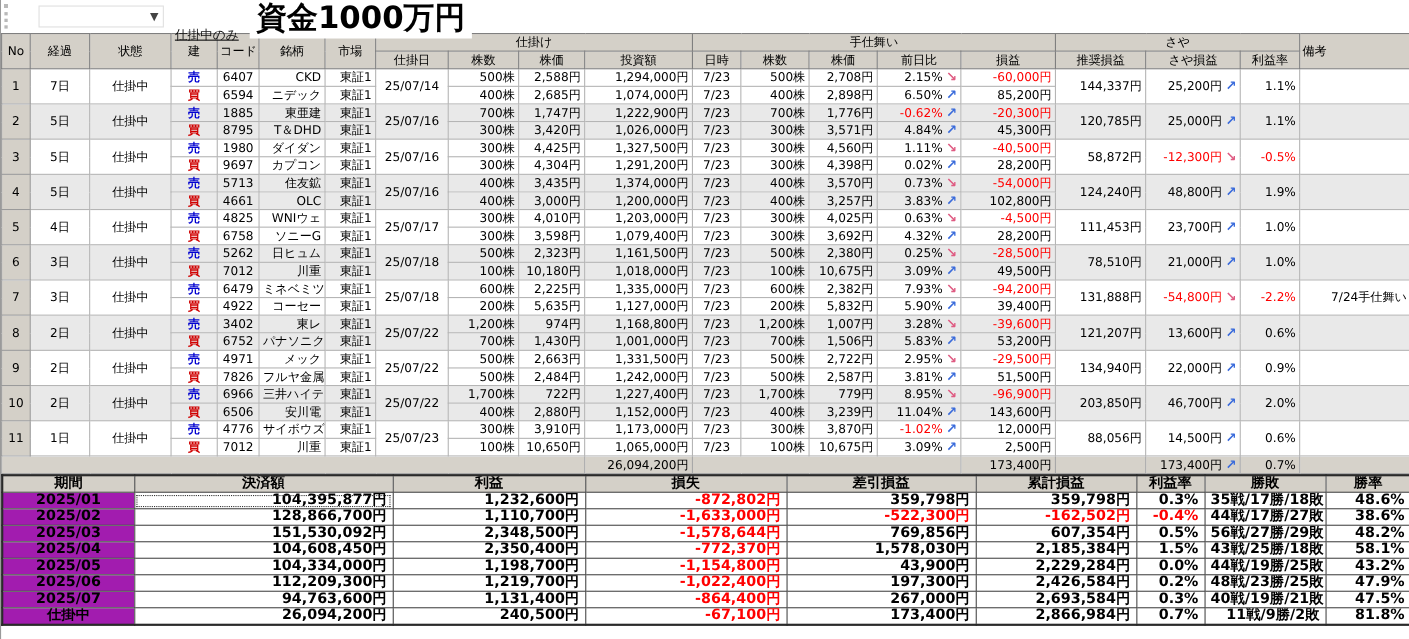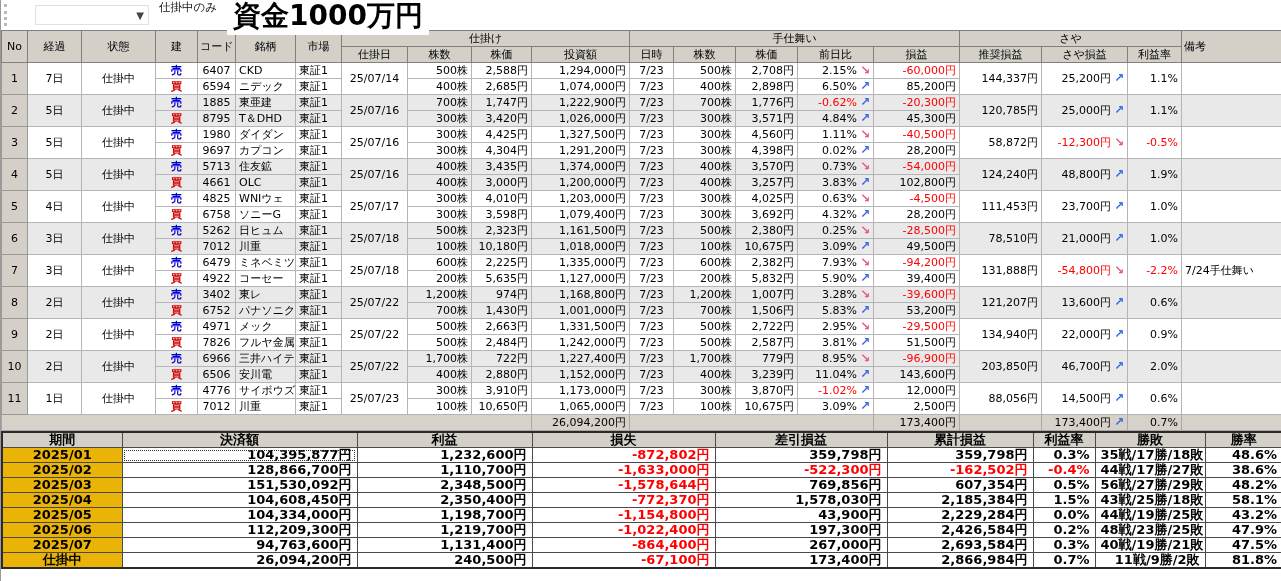--- a/index.html
+++ b/index.html
@@ -8,53 +8,53 @@
   .app { position:relative; width:1281px; height:581px; border-left:1px solid #9a9a9a; }
 
   
   .toolbar { position:relative; height:30px; background:#ffffff; }
   .grip { position:absolute; left:3px; top:4px; height:22px; width:0;
     border-left:3px dotted #b9b9b9; }
   .dropdown { position:absolute; left:34px; top:5px; width:114px; height:20px;
     background:#fff; border:1px solid #e0e0e0; display:flex; align-items:center;
     justify-content:space-between; padding:0 4px; font-size:11px; color:#000; cursor:default; }
   .dropdown .dd-arrow { font-size:10px; color:#444; }
-  .filter-label { position:absolute; left:158px; top:0; font-size:11.5px; color:#111; }
+  .filter-label { position:absolute; left:158px; top:24px; font-size:11.5px; color:#111;text-decoration:underline; }
   .capital { position:absolute; left:226px; top:-3px; font-size:28px; font-weight:bold;
     color:#000; background:#fff; padding:0 6px; z-index:5; letter-spacing:0px; }
   .add-btn { position:absolute; left:396px; top:7px; font-size:12.5px; color:#111; }
 
   
   table { border-collapse:collapse; table-layout:fixed; width:1281px; }
   .grid { font-size:11px; color:#000; }
   .grid th { background:#d4d0c8; border:1px solid #7f7f7f; font-weight:normal;
     font-size:11px; height:16px; line-height:13px; padding:0 2px; overflow:hidden; white-space:nowrap; }
   .grid td { border:1px solid #b5b5b5; height:16px; line-height:13px; padding:0 3px;
     overflow:hidden; white-space:nowrap; background:#fff; }
   .grid tr.shade td { background:#e9e9e9; }
   .grid td.rowhead { background:#d4d0c8; border-color:#9a9a9a; }
   .grid tr.shade td.rowhead { background:#d4d0c8; }
   .grid .c { text-align:center; }
-  .grid .l { text-align:left; }
+  .grid .l { text-align:right; }
   .grid .r { text-align:right; }
   .side.sell { color:#0000d0; font-weight:bold; }
   .side.buy  { color:#d00000; font-weight:bold; }
   .neg { color:#ff0000;margin-top:32px; }
   .arr { font-weight:bold; font-size:12px; margin-left:3px; }
   .arr.up { color:#3a6bdb; }
   .arr.dn { color:#df5b82; }
   .grid tr.totals td { background:#d6d2ca; border-color:#a8a8a8; }
 
   
   .summary { font-size:13px; font-weight:bold; color:#000; border:2px solid #2a2a2a; }
   .summary th { background:#d4d0c8; border:1px solid #4a4a4a; height:15px; line-height:14px;
     font-size:13px; padding:0 2px; white-space:nowrap; overflow:hidden; }
   .summary td { border:1px solid #4a4a4a; height:15px; line-height:14px; padding:0 5px;
     background:#fff; white-space:nowrap; overflow:hidden; }
-  .summary td.phead { background:#eab308; text-align:center; padding:0 2px; }
+  .summary td.phead { background:#a21caf; text-align:center; padding:0 2px; }
   .summary .r { text-align:right; }
   .summary .c { text-align:right; }
   .summary td.focused { outline:1px dotted #333; outline-offset:-3px; }
 </style>
 </head>
 <body>
 
 <div class="app">
 
   <div class="toolbar">

